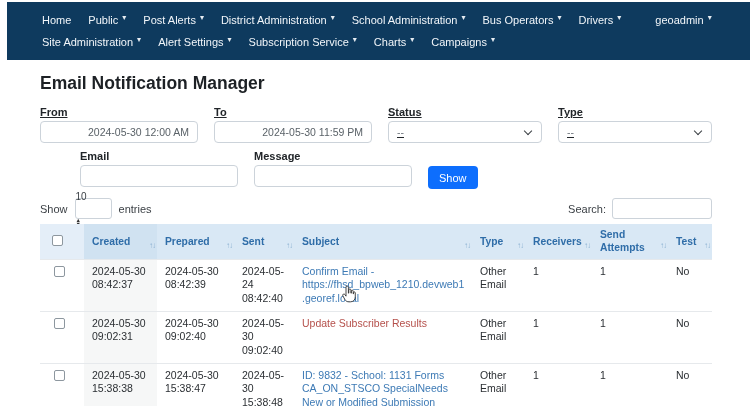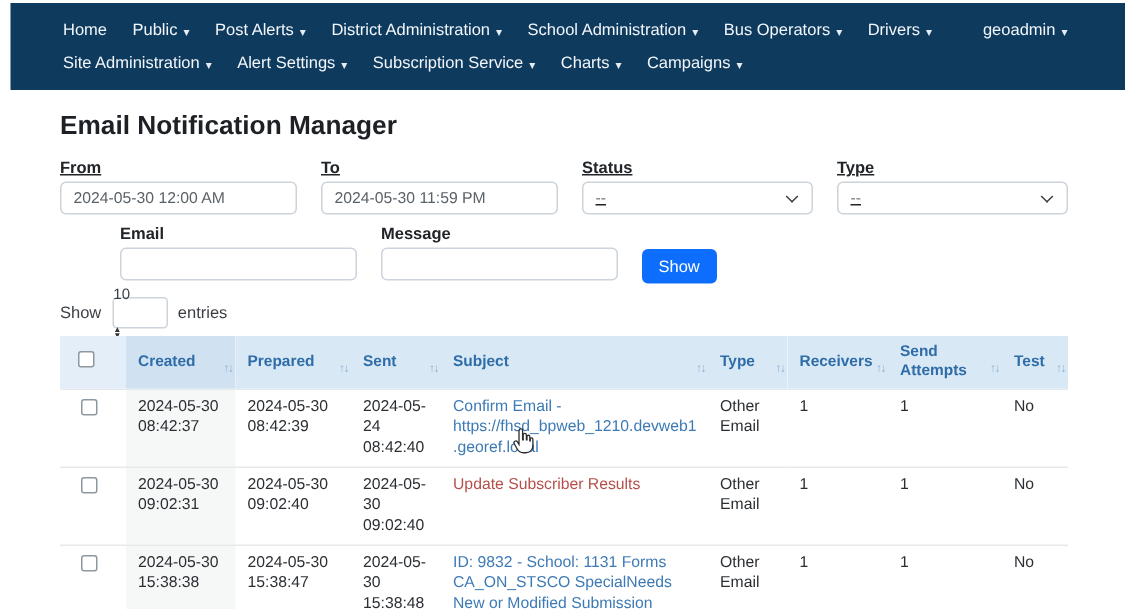--- a/index.html
+++ b/index.html
@@ -7,34 +7,34 @@
     --thead-check-bg:#e4eef8; --thead-text:#2f6da8; --link:#3d7ab5; --link-hover:#b5504b;
     --pagination-text:#c1c9d1; --sorted-col-bg:#f6f7f7;
   }
   *{box-sizing:border-box;margin:0;padding:0;}
   html,body{width:750px;height:406px;overflow:hidden;background:#fff;
     font-family:"Liberation Sans",sans-serif;color:#212529;position:relative;}
 
   
   .navbar{margin:2px 0 0 7px;background:var(--navbar-bg);padding:7px 65px 7px 35px;color:#f2f6fa;}
   .nav-row{display:flex;align-items:center;gap:17px;height:22px;white-space:nowrap;}
-  .nav-link{color:#f2f6fa;font-size:11px;text-decoration:none;display:inline-flex;align-items:flex-end;cursor:pointer;}
+  .nav-link{color:#f2f6fa;font-size:11px;text-decoration:none;display:inline-flex;align-items:flex-start;cursor:pointer;}
   .caret{font-size:8px;margin-left:4px;opacity:.95;line-height:1;}
   .nav-spacer{flex:1;}
 
   
   .main{padding:6px 38px 0 40px;}
   h1{font-size:17.5px;font-weight:700;color:#1d2125;margin:7px 0 12px;}
 
   .filter-grid{display:grid;grid-template-columns:158px 158px 154px 154px;column-gap:16px;margin-bottom:7px;text-decoration:underline;}
   .filter-grid2{display:grid;grid-template-columns:158px 158px auto;column-gap:16px;align-items:start;margin-left:40px;}
   .field label{display:block;font-size:11px;font-weight:700;margin-bottom:3px;color:#212529;}
   .tb,.selectbox{width:100%;height:22px;border:1px solid #ccd3da;border-radius:4px;background:#fff;
     font-size:10.5px;color:#5a6268;padding:0 8px;font-family:inherit;}
-  input.tb{outline:none;}
+  input.tb{outline:none;text-align:right;}
   .selectbox{display:flex;align-items:center;justify-content:space-between;color:#70777e;cursor:pointer;}
   .chev{width:6px;height:6px;border-right:1.4px solid #3a3f44;border-bottom:1.4px solid #3a3f44;
     transform:rotate(45deg);margin:-3px 2px 0 0;}
   .btn-show{margin-top:16px;height:23px;background:var(--accent);color:#fff;border:none;border-radius:4px;
     font-size:11px;font-family:inherit;padding:0 11px;cursor:pointer;justify-self:start;}
 
   
   .controls{display:flex;justify-content:space-between;align-items:center;margin:9px 0 5px;font-size:11px;color:#3a3f44;}
   .controls-left{display:flex;align-items:center;gap:7px;}
   .pagesize{width:37px;height:21px;border:1px solid #ccd3da;border-radius:3px;display:flex;align-items:flex-start;
@@ -167,20 +167,24 @@
     <div class="controls-left">
       <span>Show</span>
       <div class="pagesize">
         <span>10</span>
         <span class="spinner">
             <span>▲</span>
             <span>▼</span>
           </span>
       </div>
       <span>entries</span>
+    </div>
+    <div class="controls-right">
+      <span>Search:</span>
+      <input class="search-input" type="text" value="" style="">
     </div>
   </div>
 
   <div class="tablewrap">
     <table>
       <colgroup>
         <col style="width:44px">
           <col style="width:73px">
           <col style="width:77px">
           <col style="width:60px">

